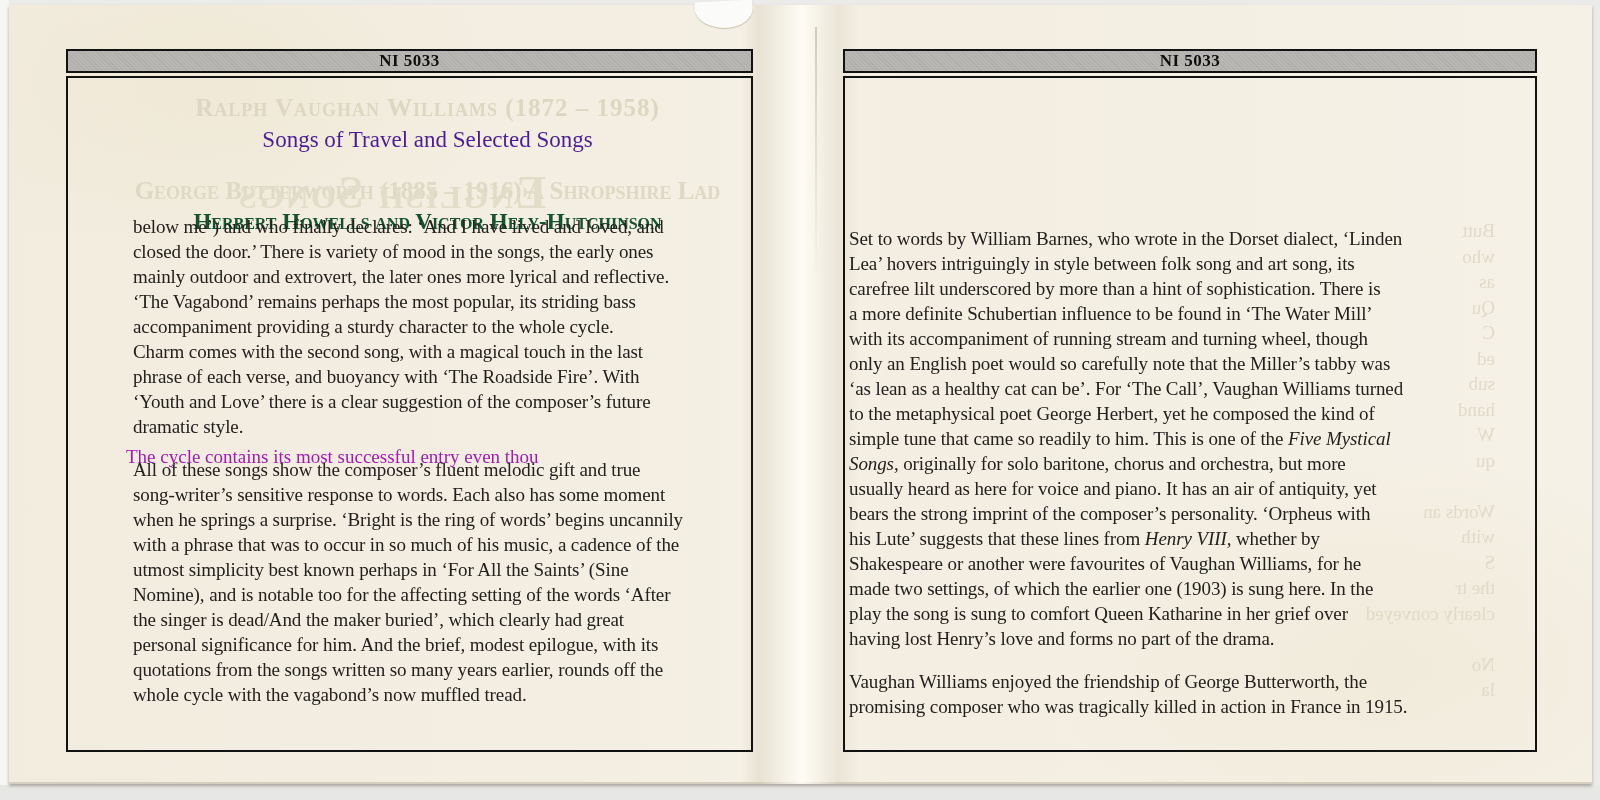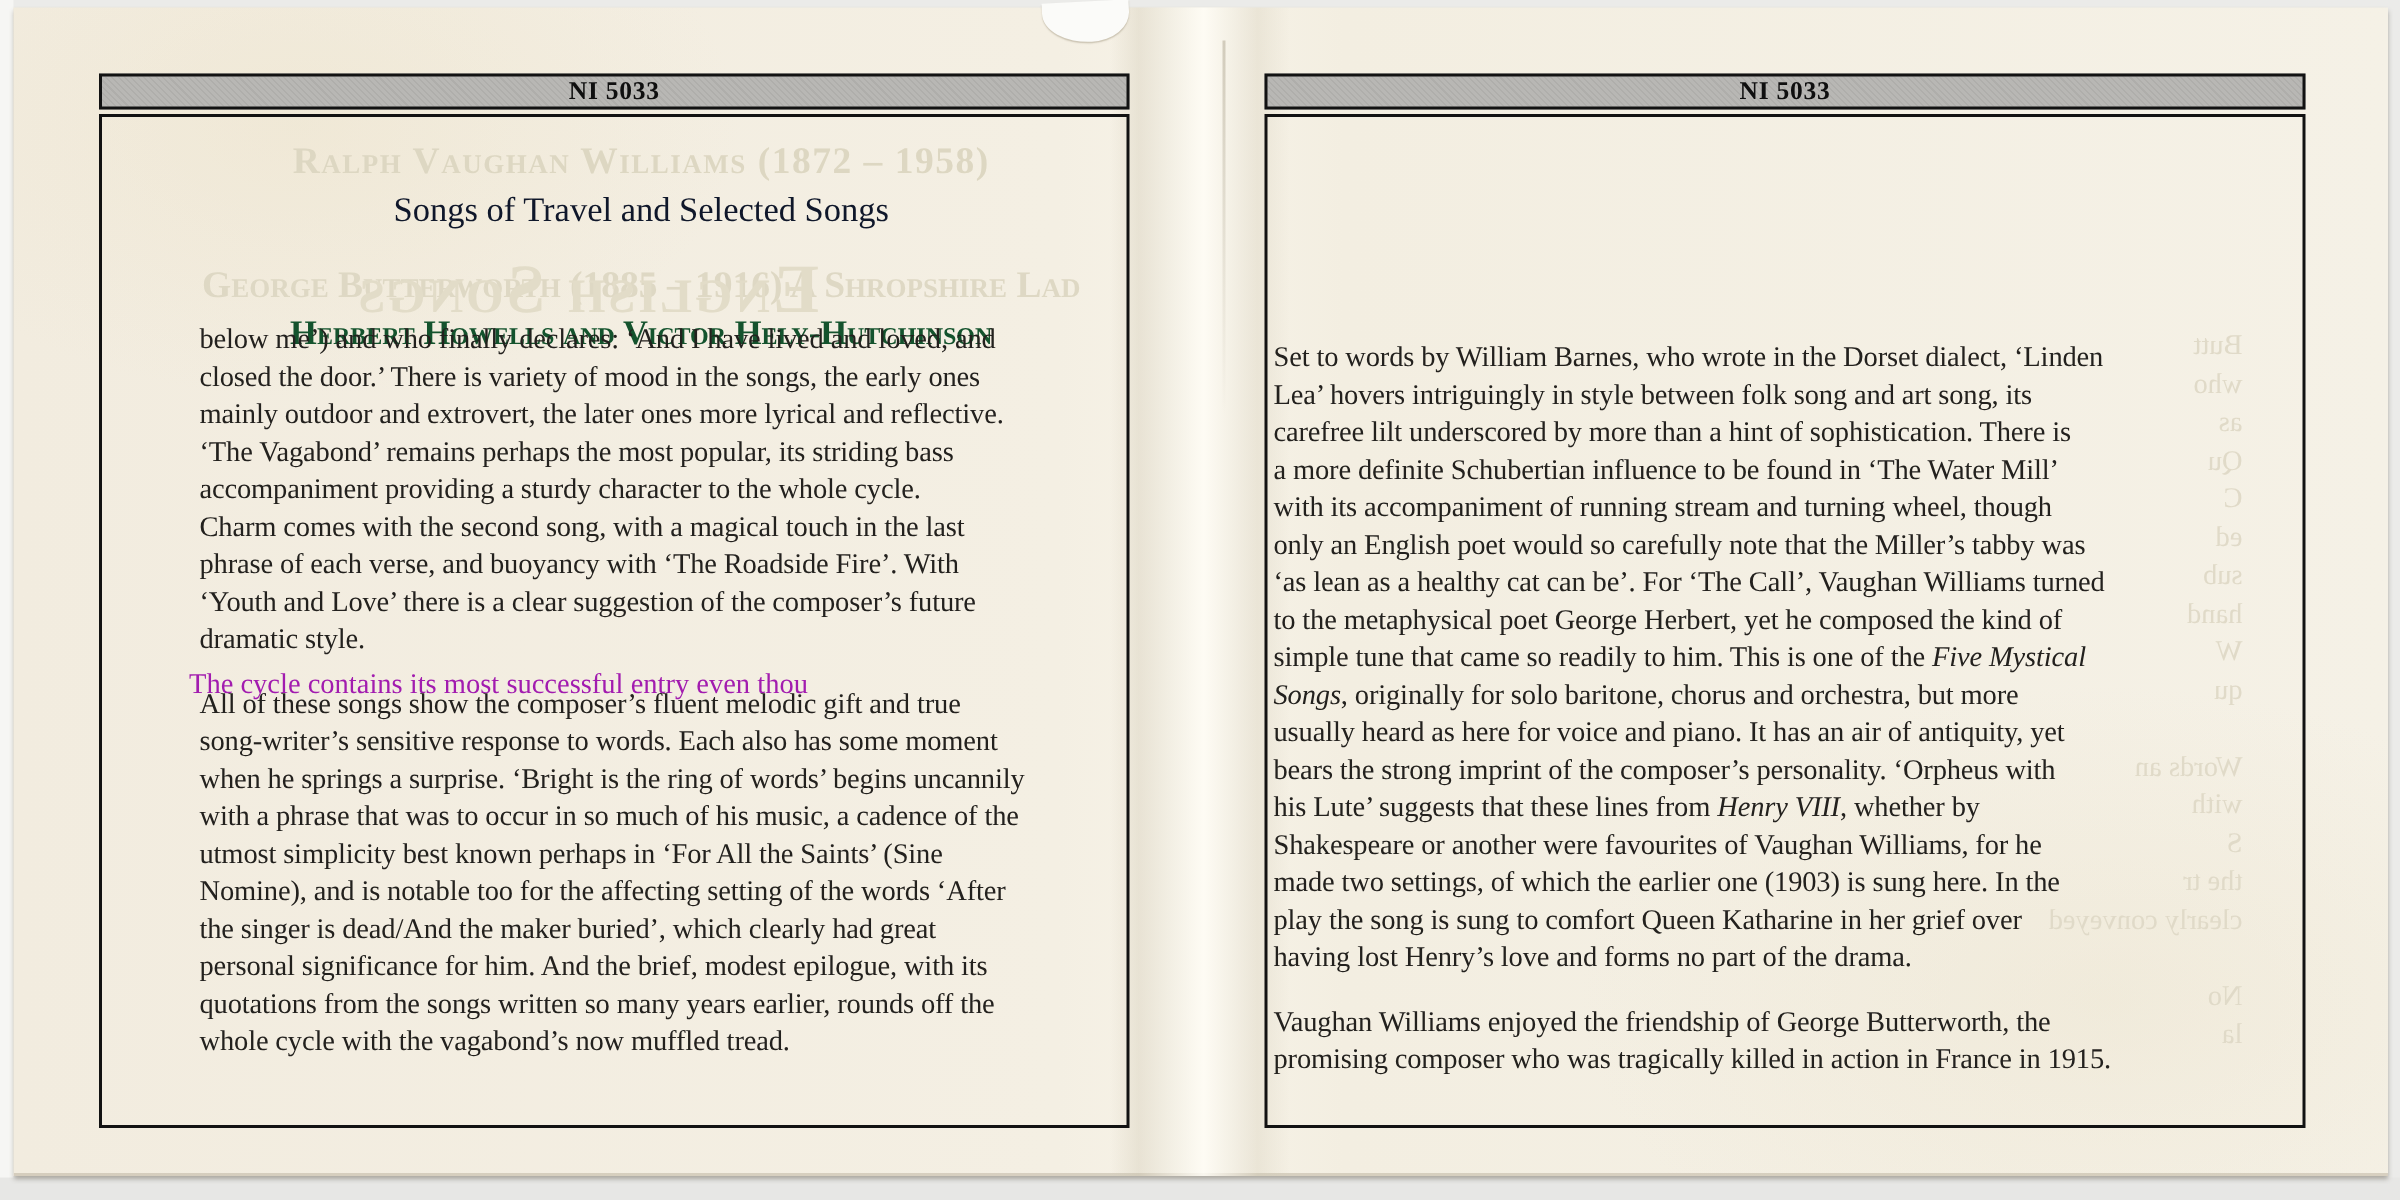--- a/index.html
+++ b/index.html
@@ -50,21 +50,21 @@
     font-weight:bold;font-size:17px;letter-spacing:0.5px;color:#0f0f0f;line-height:20px;
   }
   .content-box{
     margin-top:3px;border:2px solid #121212;position:relative;height:672px;
     overflow:hidden;
   }
 
   .ghost{position:absolute;color:#ddd7c2;filter:blur(0.4px);pointer-events:none;padding-left:36px;}
   .ghost-heading{left:0;right:0;top:16px;text-align:center;}
   .gh1{font-variant:small-caps;font-weight:bold;font-size:25px;letter-spacing:1px;margin-bottom:5px;}
-  .gh2{font-size:23px;margin-bottom:9px;color:#0f172a;}
+  .gh2{font-size:23px;margin-bottom:9px;color:#4c1d95;}
   .gh3{font-variant:small-caps;font-weight:bold;font-size:25px;margin-bottom:4px;color:#ded8c4;margin-top:24px;}
   .gh4{font-variant:small-caps;font-weight:bold;font-size:23px;color:#14532d;}
   .ghost-title{
     left:0;right:0;top:88px;text-align:center;
     font-variant:small-caps;font-weight:bold;font-size:46px;letter-spacing:2px;
     transform:scaleX(-1);color:#e2dcc8;
   }
   .ghost-mid{left:22px;top:368px;font-size:19px;color:#a21caf;}
   .ghost-footer{left:0;right:0;bottom:8px;text-align:center;font-size:15px;line-height:21px;color:#e2dcca;}
   .ghost-margin{

